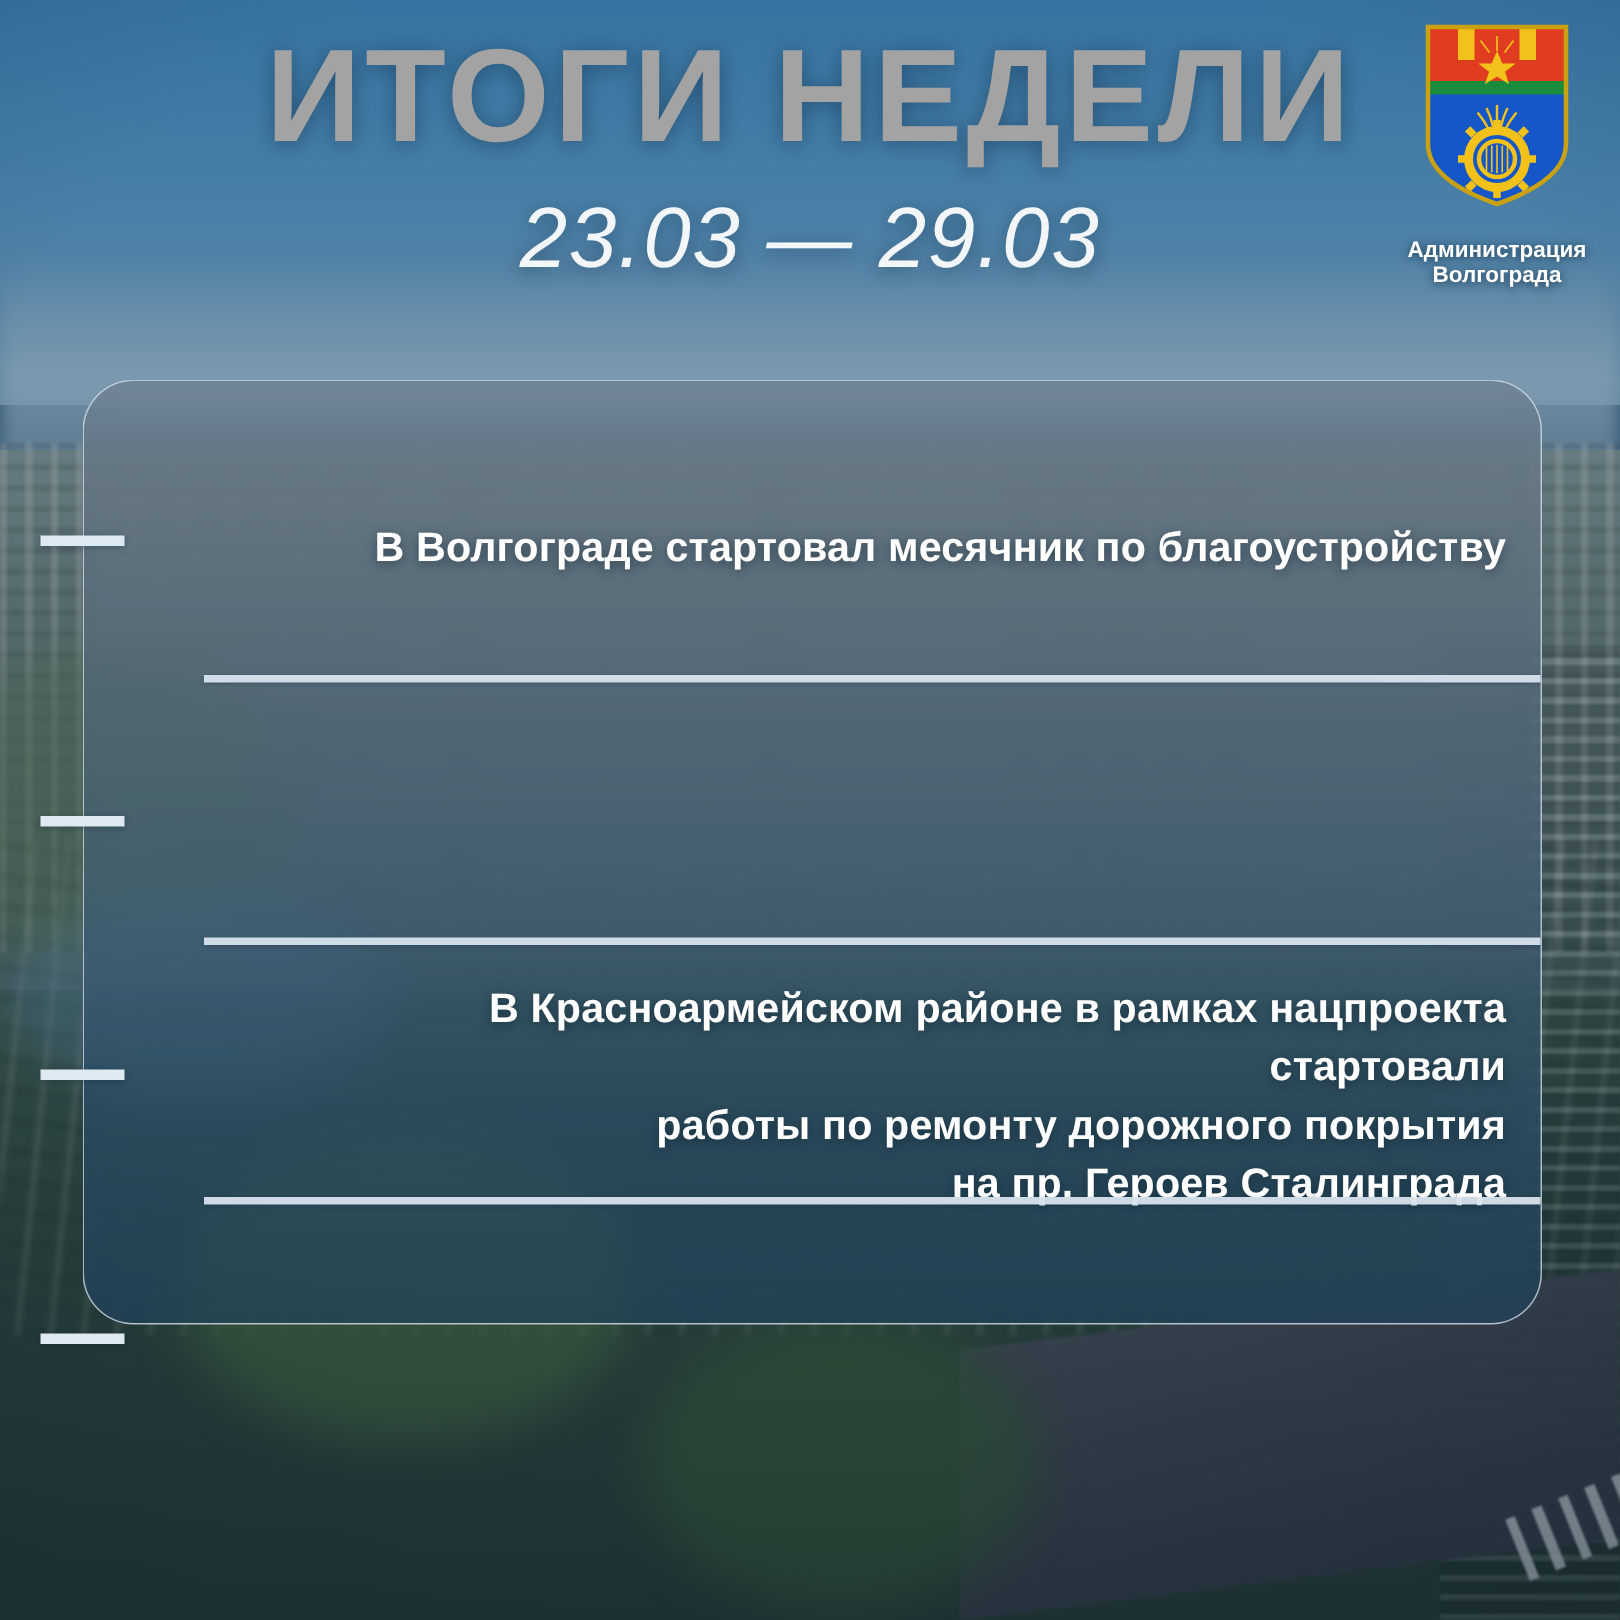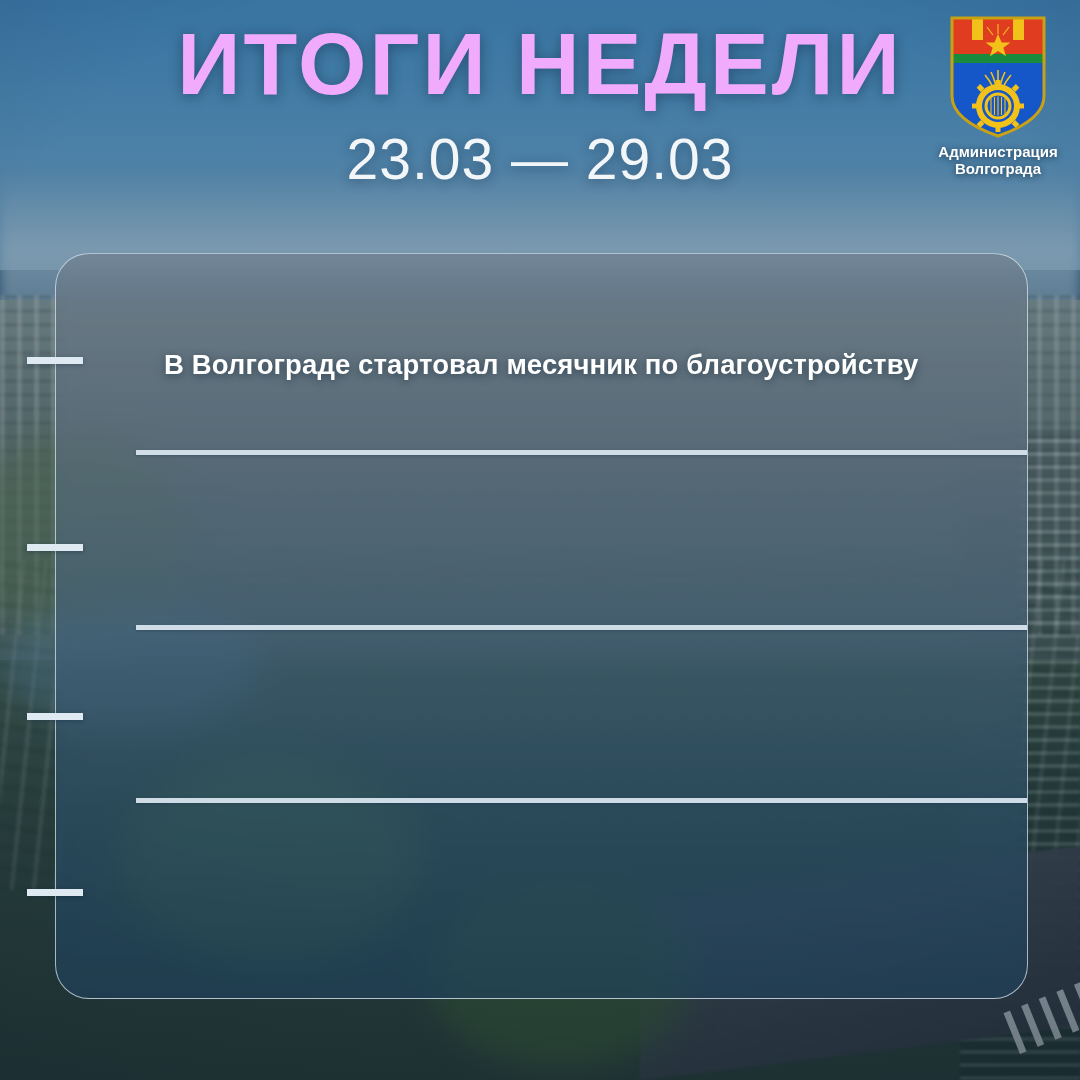--- a/index.html
+++ b/index.html
@@ -91,73 +91,75 @@
     position:absolute; inset:0;
     background:linear-gradient(180deg, rgba(40,96,146,.30) 0%, rgba(36,78,116,.22) 30%, rgba(26,60,92,.30) 70%, rgba(20,46,70,.40) 100%);
   }
 
   
   .header{ position:absolute; left:0; top:0; width:1080px; height:215px; }
 
   .page-title{
     position:absolute; left:0; right:0; top:20px;
     text-align:center;
-    color:#f0abfc;
+    color:#a3a3a3;
     font-size:88px;
     font-weight:700;
     letter-spacing:3px;
     line-height:1;
     text-shadow:0 2px 14px rgba(10,35,60,.45);
     font-stretch:condensed;
   }
   .date-range{
     position:absolute; left:0; right:0; top:131px;
     text-align:center;
     color:#f2f6f9;
     font-size:57px;
     font-weight:400;
     letter-spacing:1px;
     line-height:1;
     text-shadow:0 2px 12px rgba(10,35,60,.45);
+    font-style:italic;
   }
 
   
   .emblem{
     position:absolute; right:22px; top:14px;
     width:120px;
     text-align:center;
   }
   .emblem-shield{ width:102px; height:126px; margin:0 auto; display:block; }
   .emblem-caption{
-    margin-top:4px;
+    margin-top:19px;
     color:#ffffff;
     font-size:15px;
     font-weight:700;
     line-height:1.12;
     text-shadow:0 1px 6px rgba(8,30,50,.7);
     white-space:pre-line;
   }
 
   
   .news-card{
     position:absolute;
     left:55px; top:253px;
-    width:973px; height:746px;
+    width:973px; height:630px;
     border-radius:34px;
     border:1.6px solid rgba(226,238,248,.70);
     background:
       linear-gradient(180deg,
         rgba(108,122,136,.62) 0%,
         rgba(92,110,128,.60) 24%,
         rgba(64,95,122,.58) 52%,
         rgba(40,77,104,.62) 78%,
         rgba(32,66,92,.66) 100%);
     backdrop-filter:blur(9px);
     -webkit-backdrop-filter:blur(9px);
     overflow:hidden;
+    text-align:right;
   }
   .news-card-inner{ position:relative; width:100%; height:100%; }
 
   
   .dash{
     position:absolute;
     left:27px;
     width:56px; height:7px;
     background:#dfe9f1;
     box-shadow:0 1px 4px rgba(10,35,60,.35);
@@ -273,20 +275,23 @@
     </g>
     <path d="M5,4 H97 V82 Q97,106 51,122 Q5,106 5,82 Z" fill="none" stroke="#c8a212" stroke-width="3"></path>
   </svg>
   <div class="emblem-caption">Администрация
 Волгограда</div>
 </div>
 
 <div class="news-card">
   <div class="news-card-inner">
       <div class="news-item" style="top: 91px;">В Волгограде стартовал месячник по благоустройству</div>
+      <div class="news-item" style="top: 398px;">В Красноармейском районе в рамках нацпроекта стартовали
+работы по ремонту дорожного покрытия
+на пр. Героев Сталинграда</div>
       <div class="divider" style="top: 196px;"></div>
       <div class="divider" style="top: 371px;"></div>
       <div class="divider" style="top: 544px;"></div>
     </div>
 </div>
 
 <div class="dash" style="top: 357px;"></div>
 <div class="dash" style="top: 544px;"></div>
 <div class="dash" style="top: 713px;"></div>
 <div class="dash" style="top: 889px;"></div>

